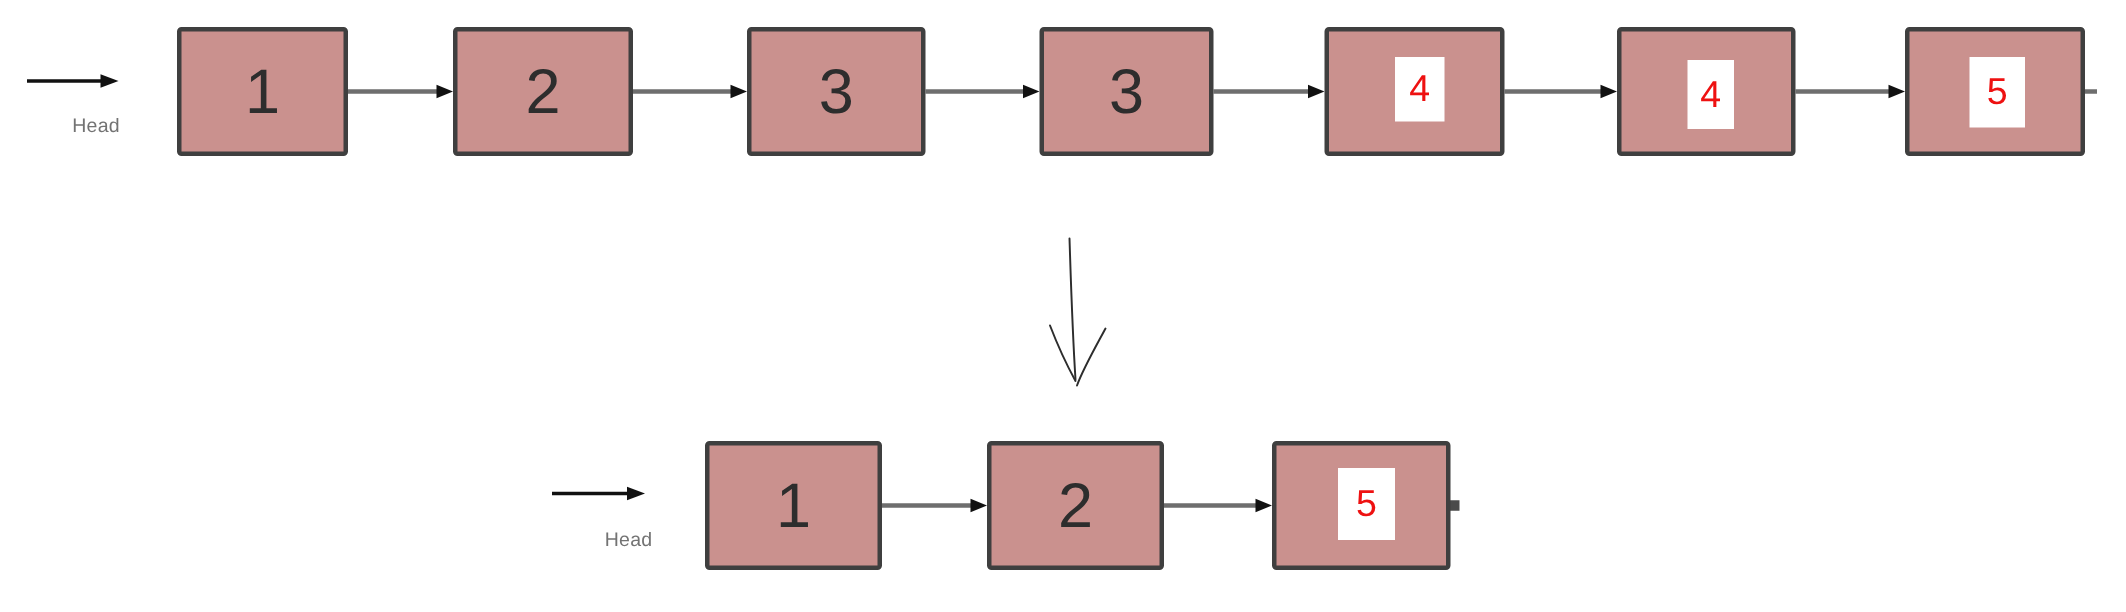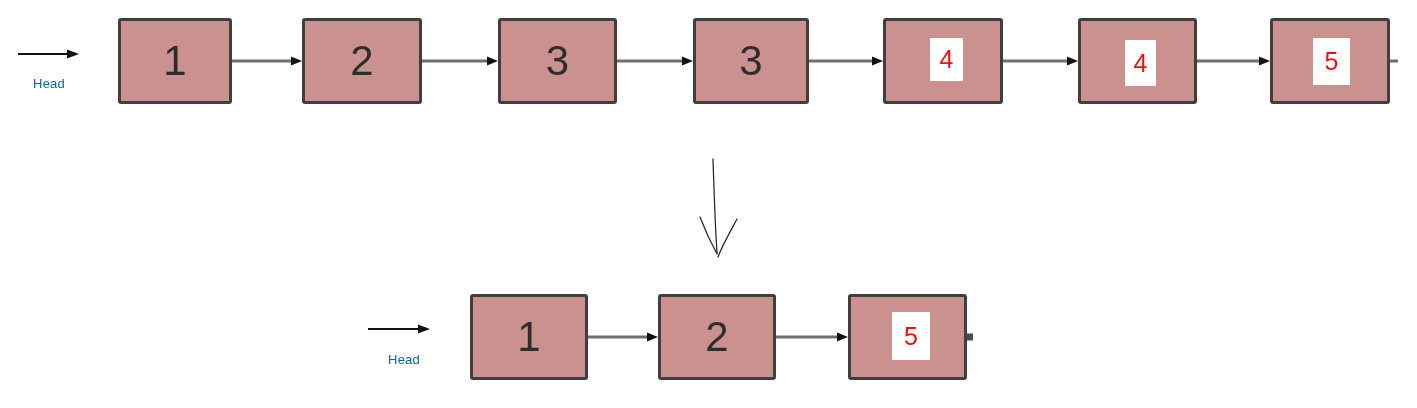--- a/index.html
+++ b/index.html
@@ -31,22 +31,22 @@
   .patch{
     position:absolute;box-sizing:border-box;
     background:var(--patch-fill,#ffffff);
     display:flex;align-items:center;justify-content:center;
   }
   .patch .value{
     font-size:25px;line-height:1;
     color:var(--highlight-text,#ee1111);
   }
   .head-label{
-    position:absolute;width:62px;text-align:center;
-    font-size:13px;color:#0369a1;letter-spacing:0.2px;
+    position:absolute;width:62px;text-align:right;
+    font-size:13px;color:#737373;letter-spacing:0.2px;
   }
 </style>
 </head>
 <body>
 
 <div class="canvas">
 
   <svg class="overlay" viewBox="0 0 1417 408" xmlns="http://www.w3.org/2000/svg">
 
     <g>

